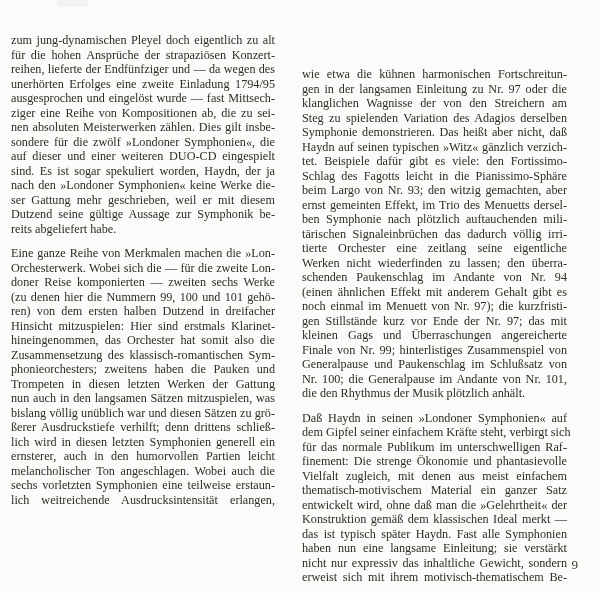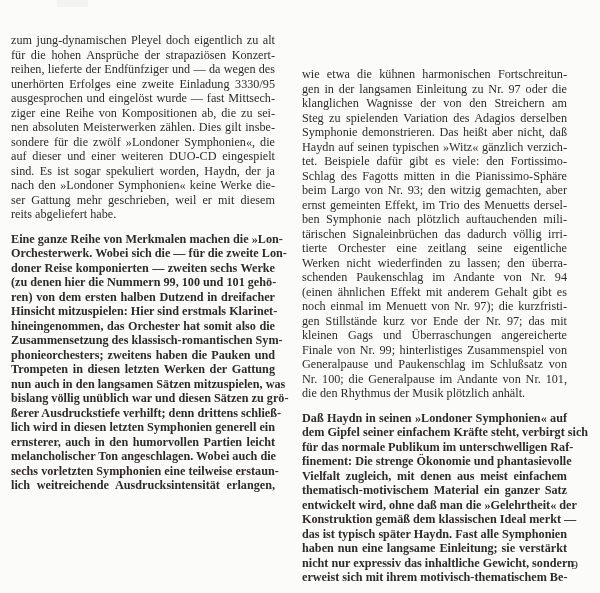--- a/index.html
+++ b/index.html
@@ -18,21 +18,21 @@
     padding-left: 20px;
   }
   .col {
     position: absolute;
     top: 33px;
     font-size: 12.2px;
     line-height: 14.5px;
   }
   .col-left  { left: 11px;  width: 264px; }
   .col-right { left: 302px; width: 265px; margin-top: 34px; }
-  .para + .para { margin-top: 10px; font-weight: bold; }
+  .para + .para { margin-top: 10px; }
   .line {
     height: 14.5px;
     white-space: nowrap;
     text-align: justify;
     text-align-last: justify;
   }
   .line.end { text-align-last: left; }
   .page-number {
     position: absolute;
     left: 545px;
@@ -55,29 +55,30 @@
 </head>
 <body>
 
 <div class="page">
   <div class="scan-artifact"></div>
   <div class="col col-left">
       <div class="para">
         <div class="line">zum jung-dynamischen Pleyel doch eigentlich zu alt</div>
         <div class="line">für die hohen Ansprüche der strapaziösen Konzert-</div>
         <div class="line">reihen, lieferte der Endfünfziger und — da wegen des</div>
-        <div class="line">unerhörten Erfolges eine zweite Einladung 3330/95</div>
+        <div class="line">unerhörten Erfolges eine zweite Einladung 1794/95</div>
         <div class="line">ausgesprochen und eingelöst wurde — fast Mittsech-</div>
         <div class="line">ziger eine Reihe von Kompositionen ab, die zu sei-</div>
         <div class="line">nen absoluten Meisterwerken zählen. Dies gilt insbe-</div>
         <div class="line">sondere für die zwölf »Londoner Symphonien«, die</div>
         <div class="line">auf dieser und einer weiteren DUO-CD eingespielt</div>
         <div class="line">sind. Es ist sogar spekuliert worden, Haydn, der ja</div>
         <div class="line">nach den »Londoner Symphonien« keine Werke die-</div>
         <div class="line">ser Gattung mehr geschrieben, weil er mit diesem</div>
+        <div class="line">Dutzend seine gültige Aussage zur Symphonik be-</div>
         <div class="line end">reits abgeliefert habe.</div>
       </div>
       <div class="para">
         <div class="line">Eine ganze Reihe von Merkmalen machen die »Lon-</div>
         <div class="line">Orchesterwerk. Wobei sich die — für die zweite Lon-</div>
         <div class="line">doner Reise komponierten — zweiten sechs Werke</div>
         <div class="line">(zu denen hier die Nummern 99, 100 und 101 gehö-</div>
         <div class="line">ren) von dem ersten halben Dutzend in dreifacher</div>
         <div class="line">Hinsicht mitzuspielen: Hier sind erstmals Klarinet-</div>
         <div class="line">hineingenommen, das Orchester hat somit also die</div>
@@ -96,21 +97,21 @@
     </div>
   <div class="col col-right">
       <div class="para">
         <div class="line">wie etwa die kühnen harmonischen Fortschreitun-</div>
         <div class="line">gen in der langsamen Einleitung zu Nr. 97 oder die</div>
         <div class="line">klanglichen Wagnisse der von den Streichern am</div>
         <div class="line">Steg zu spielenden Variation des Adagios derselben</div>
         <div class="line">Symphonie demonstrieren. Das heißt aber nicht, daß</div>
         <div class="line">Haydn auf seinen typischen »Witz« gänzlich verzich-</div>
         <div class="line">tet. Beispiele dafür gibt es viele: den Fortissimo-</div>
-        <div class="line">Schlag des Fagotts mitten in die Pianissimo-Sphäre</div>
+        <div class="line">Schlag des Fagotts leicht in die Pianissimo-Sphäre</div>
         <div class="line">beim Largo von Nr. 93; den witzig gemachten, aber</div>
         <div class="line">ernst gemeinten Effekt, im Trio des Menuetts dersel-</div>
         <div class="line">ben Symphonie nach plötzlich auftauchenden mili-</div>
         <div class="line">tärischen Signaleinbrüchen das dadurch völlig irri-</div>
         <div class="line">tierte Orchester eine zeitlang seine eigentliche</div>
         <div class="line">Werken nicht wiederfinden zu lassen; den überra-</div>
         <div class="line">schenden Paukenschlag im Andante von Nr. 94</div>
         <div class="line">(einen ähnlichen Effekt mit anderem Gehalt gibt es</div>
         <div class="line">noch einmal im Menuett von Nr. 97); die kurzfristi-</div>
         <div class="line">gen Stillstände kurz vor Ende der Nr. 97; das mit</div>

